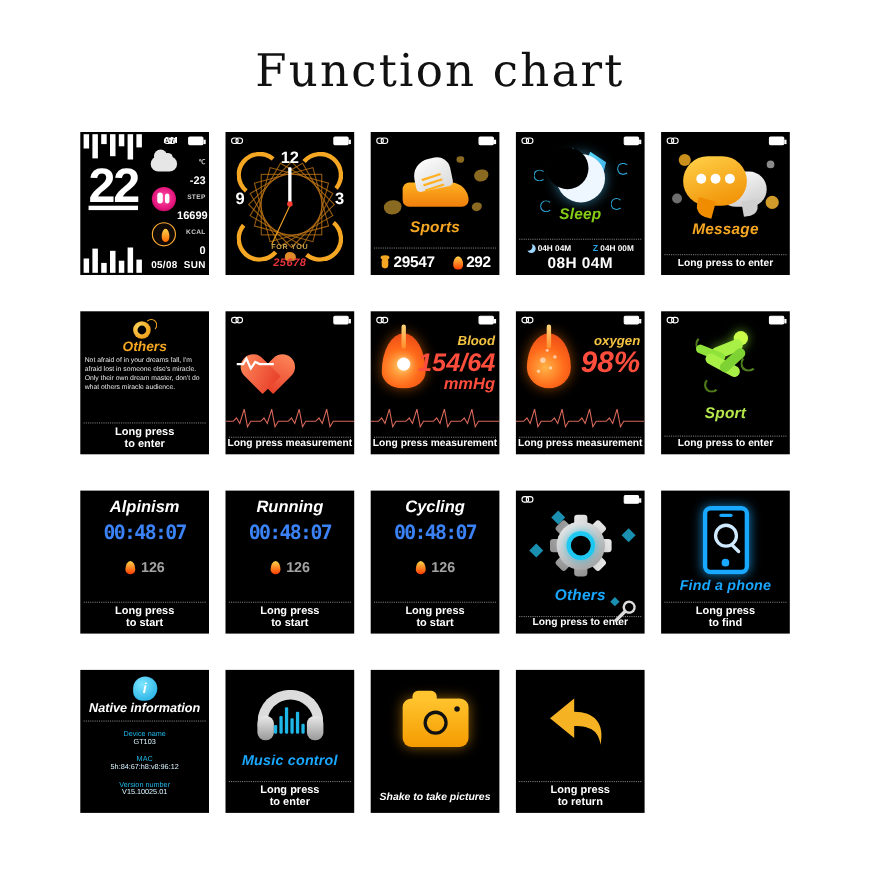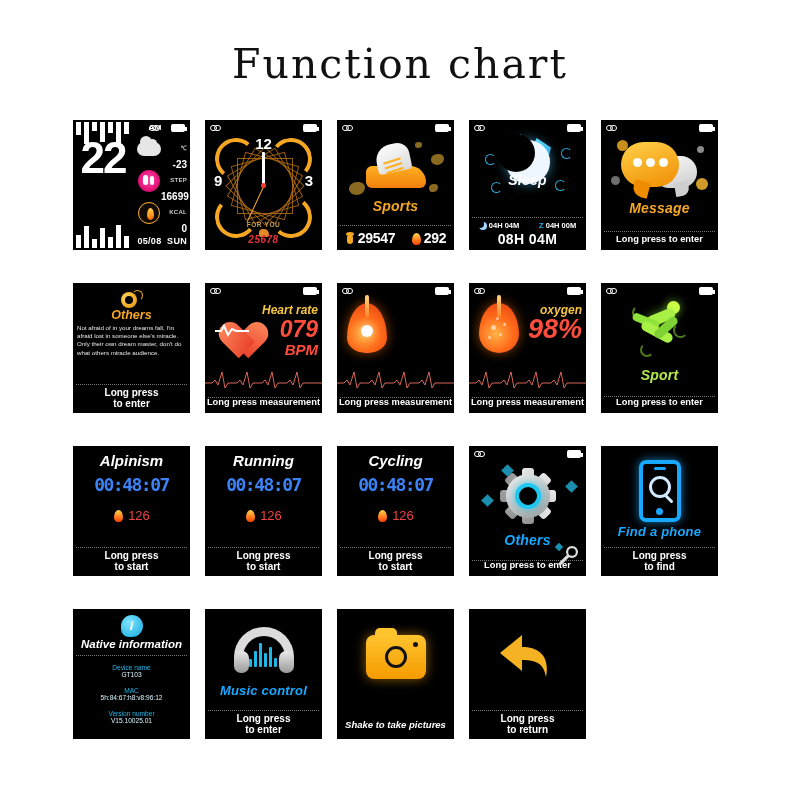--- a/index.html
+++ b/index.html
@@ -55,21 +55,21 @@
     position:absolute;left:0;width:117px;text-align:center;
     font-size:14px;font-weight:bold;font-style:italic;letter-spacing:0.2px;
   }
 
   
   .c1 .stripes{position:absolute;left:2px;top:2px;width:58px;height:126px;}
   .c1 .stripe{position:absolute;width:5px;background:#fff;}
   .c1 .time{position:absolute;left:0;width:60px;text-align:center;
     font-family:"Liberation Sans",sans-serif;font-weight:bold;color:#fff;
     font-size:44px;line-height:44px;letter-spacing:-2px;}
-  .c1 .t1{top:16px;}
+  .c1 .t1{top:28px;text-decoration:underline;}
   .c1 .t2{top:68px;}
   .c1 .right{position:absolute;left:62px;top:16px;width:53px;}
   .c1 .row{position:relative;height:32px;}
   .c1 .ic{position:absolute;left:2px;top:1px;width:24px;height:24px;}
   .c1 .meta{position:absolute;right:1px;top:0px;text-align:right;width:26px;}
   .c1 .mk{font-size:6px;color:#ccc;font-weight:bold;letter-spacing:0.3px;}
   .c1 .mv{font-size:10px;color:#fff;font-weight:bold;}
   .c1 .date{position:absolute;bottom:4px;right:3px;font-size:9px;font-weight:bold;letter-spacing:0.3px;}
   .cloud{position:absolute;left:0;top:5px;width:24px;height:14px;background:#e6e6e6;border-radius:7px;}
   .cloud:before{content:"";position:absolute;left:3px;top:-6px;width:12px;height:12px;background:#e6e6e6;border-radius:50%;}
@@ -237,21 +237,21 @@
   .runner .sw3{left:10px;bottom:0;width:10px;height:10px;}
 
   
   .tname{position:absolute;left:0;top:6px;width:117px;text-align:center;font-size:15px;
     font-weight:bold;font-style:italic;color:#fff;}
   .tdigit{position:absolute;left:0;top:28px;width:117px;text-align:center;
     font-family:"DejaVu Sans Mono",monospace;font-size:18px;font-weight:bold;color:#3b82f6;
     letter-spacing:-1.5px;}
   .tcal{position:absolute;left:0;top:62px;width:117px;display:flex;justify-content:center;
     align-items:center;gap:4px;}
-  .tcal .v{font-size:13px;font-weight:normal;color:#ef4444;}
+  .tcal .v{font-size:13px;font-weight:bold;color:#a3a3a3;}
 
   
   .gear{position:absolute;left:50%;top:22px;margin-left:-28px;width:56px;height:56px;}
   .gear .body{position:absolute;left:6px;top:6px;width:44px;height:44px;border-radius:50%;
     background:linear-gradient(150deg,#f2f2f2,#9a9a9a);}
   .gear .tooth{position:absolute;left:50%;top:50%;width:12px;height:56px;margin:-28px 0 0 -6px;
     background:linear-gradient(150deg,#eaeaea,#8f8f8f);border-radius:3px;}
   .gear .hole{position:absolute;left:50%;top:50%;width:26px;height:26px;margin:-13px 0 0 -13px;
     border-radius:50%;background:#000;border:4px solid #1ec8f0;box-sizing:border-box;
     box-shadow:0 0 8px rgba(30,200,240,.8);}
@@ -453,21 +453,21 @@
         <span class="lnk"></span>
         <span class="batt"></span>
       </div>
       <i class="shard sh1"></i>
       <i class="shard sh2"></i>
       <div class="moon"></div>
       <i class="swirl w1"></i>
       <i class="swirl w2"></i>
       <i class="swirl w3"></i>
       <i class="swirl w4"></i>
-      <div class="lbl" style="top:52px;color:#ffffff;">Sleep</div>
+      <div class="lbl" style="top:66px;color:#84cc16;">Sleep</div>
       <div class="divider" style="bottom:32px;"></div>
       <div class="sleeprow">
         <span class="chunk">
           <i class="mi"></i>
           <span>04H 04M</span>
         </span>
         <span class="chunk">
           <span class="zz">Z</span>
           <span>04H 00M</span>
         </span>
@@ -510,40 +510,40 @@
 
     <div class="card c7">
       <div class="sbar">
         <span class="lnk"></span>
         <span class="batt"></span>
       </div>
       <div class="heart"></div>
       <svg class="hpulse" viewBox="0 0 34 14">
         <polyline points="0,8 6,8 9,3 13,12 17,6 21,8 34,8" fill="none" stroke="#fff" stroke-width="2"></polyline>
       </svg>
-      <div class="hval">
-        <div class="hlabel">Heart rate</div>
-        <div class="hnum">079</div>
-        <div class="hunit">BPM</div>
-      </div>
       <svg class="ecg" viewBox="0 0 117 22" preserveAspectRatio="none">
         <polyline points="0,14 7,14 10,11 13,16 17,3 20,19 23,14 32,14 35,11 38,16 42,3 45,19 48,14 57,14 60,11 63,16 67,3 70,19 73,14 82,14 85,11 88,16 92,3 95,19 98,14 117,14" fill="none" stroke="#d8675a" stroke-width="1"></polyline>
       </svg>
       <div class="divider" style="bottom:15px;"></div>
       <div class="hint one">Long press measurement</div>
     </div>
 
     <div class="card c8">
       <div class="sbar">
         <span class="lnk"></span>
         <span class="batt"></span>
       </div>
       <div class="drop tip">
           <i class="bpdot"></i>
         </div>
+      <div class="hval">
+        <div class="hlabel">Blood</div>
+        <div class="hnum">154/64</div>
+        <div class="hunit">mmHg</div>
+      </div>
       <svg class="ecg" viewBox="0 0 117 22" preserveAspectRatio="none">
         <polyline points="0,14 7,14 10,11 13,16 17,3 20,19 23,14 32,14 35,11 38,16 42,3 45,19 48,14 57,14 60,11 63,16 67,3 70,19 73,14 82,14 85,11 88,16 92,3 95,19 98,14 117,14" fill="none" stroke="#d8675a" stroke-width="1"></polyline>
       </svg>
       <div class="divider" style="bottom:15px;"></div>
       <div class="hint one">Long press measurement</div>
     </div>
 
     <div class="card c9">
       <div class="sbar">
         <span class="lnk"></span>

